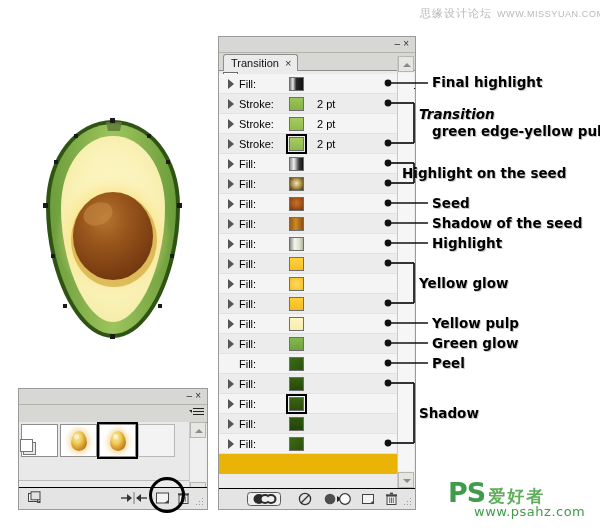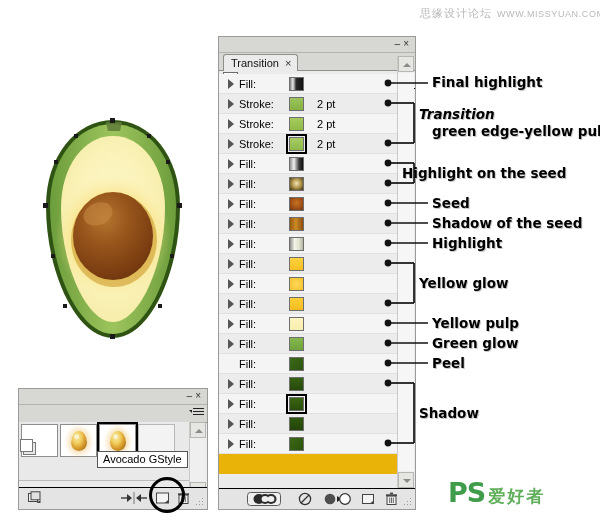--- a/index.html
+++ b/index.html
@@ -512,21 +512,20 @@
     </div>
     <div class="gs-cell" style="left:41px;">
       <span class="avo"></span>
     </div>
     <div class="gs-cell selected" style="left:80px;">
       <span class="avo"></span>
     </div>
     <div class="gs-cell" style="left:119px;border-color:#b7b7b7;background:#f3f3f3;"></div>
   </div>
 
-  <div id="gs-tooltip">Avocado GStyle</div>
 
   <div id="gs-scroll">
     <div class="sb-arrow up">
         <i></i>
       </div>
     <div class="sb-arrow down">
         <i></i>
       </div>
   </div>
 
@@ -621,13 +620,14 @@
     <div class="anno-label" style="top: 235px; left: 432px;">Highlight</div>
     <div class="anno-label" style="top: 275px; left: 419px;">Yellow glow</div>
     <div class="anno-label" style="top: 315px; left: 432px;">Yellow pulp</div>
     <div class="anno-label" style="top: 335px; left: 432px;">Green glow</div>
     <div class="anno-label" style="top: 355px; left: 432px;">Peel</div>
     <div class="anno-label" style="top: 405px; left: 419px;">Shadow</div>
   </div>
 
 <div id="logo-psahz">
   <span class="lg1">PS</span><span class="lg2">爱好者</span>
+  <span class="lg3">www.psahz.com</span>
 </div>
 
 </body></html>

